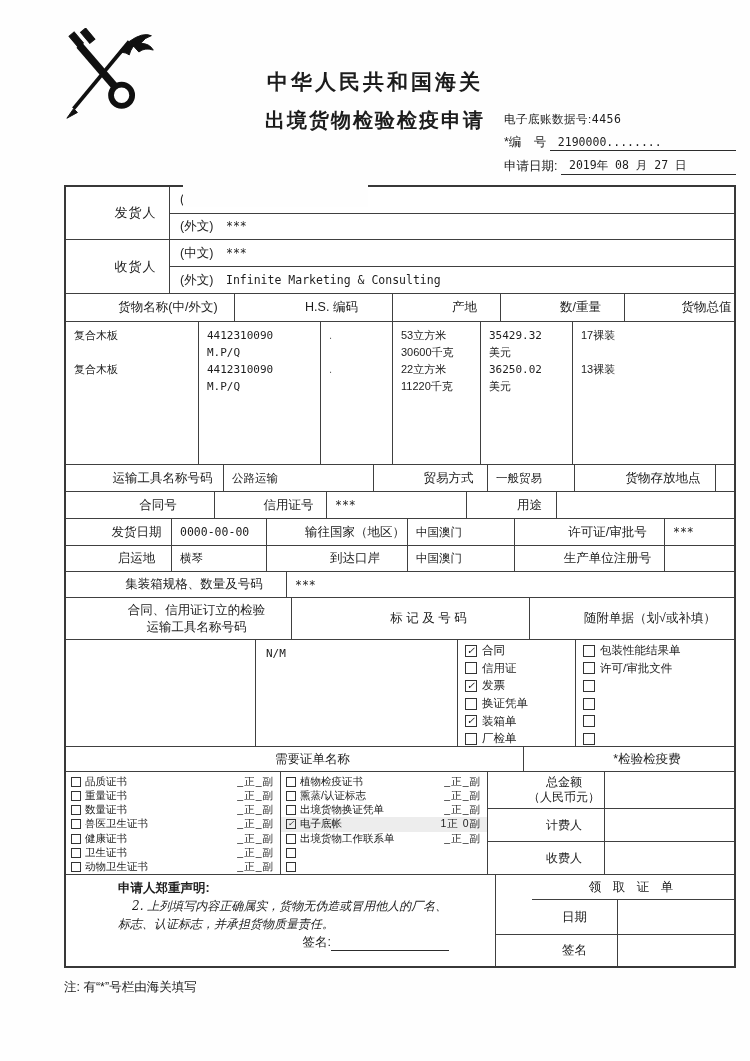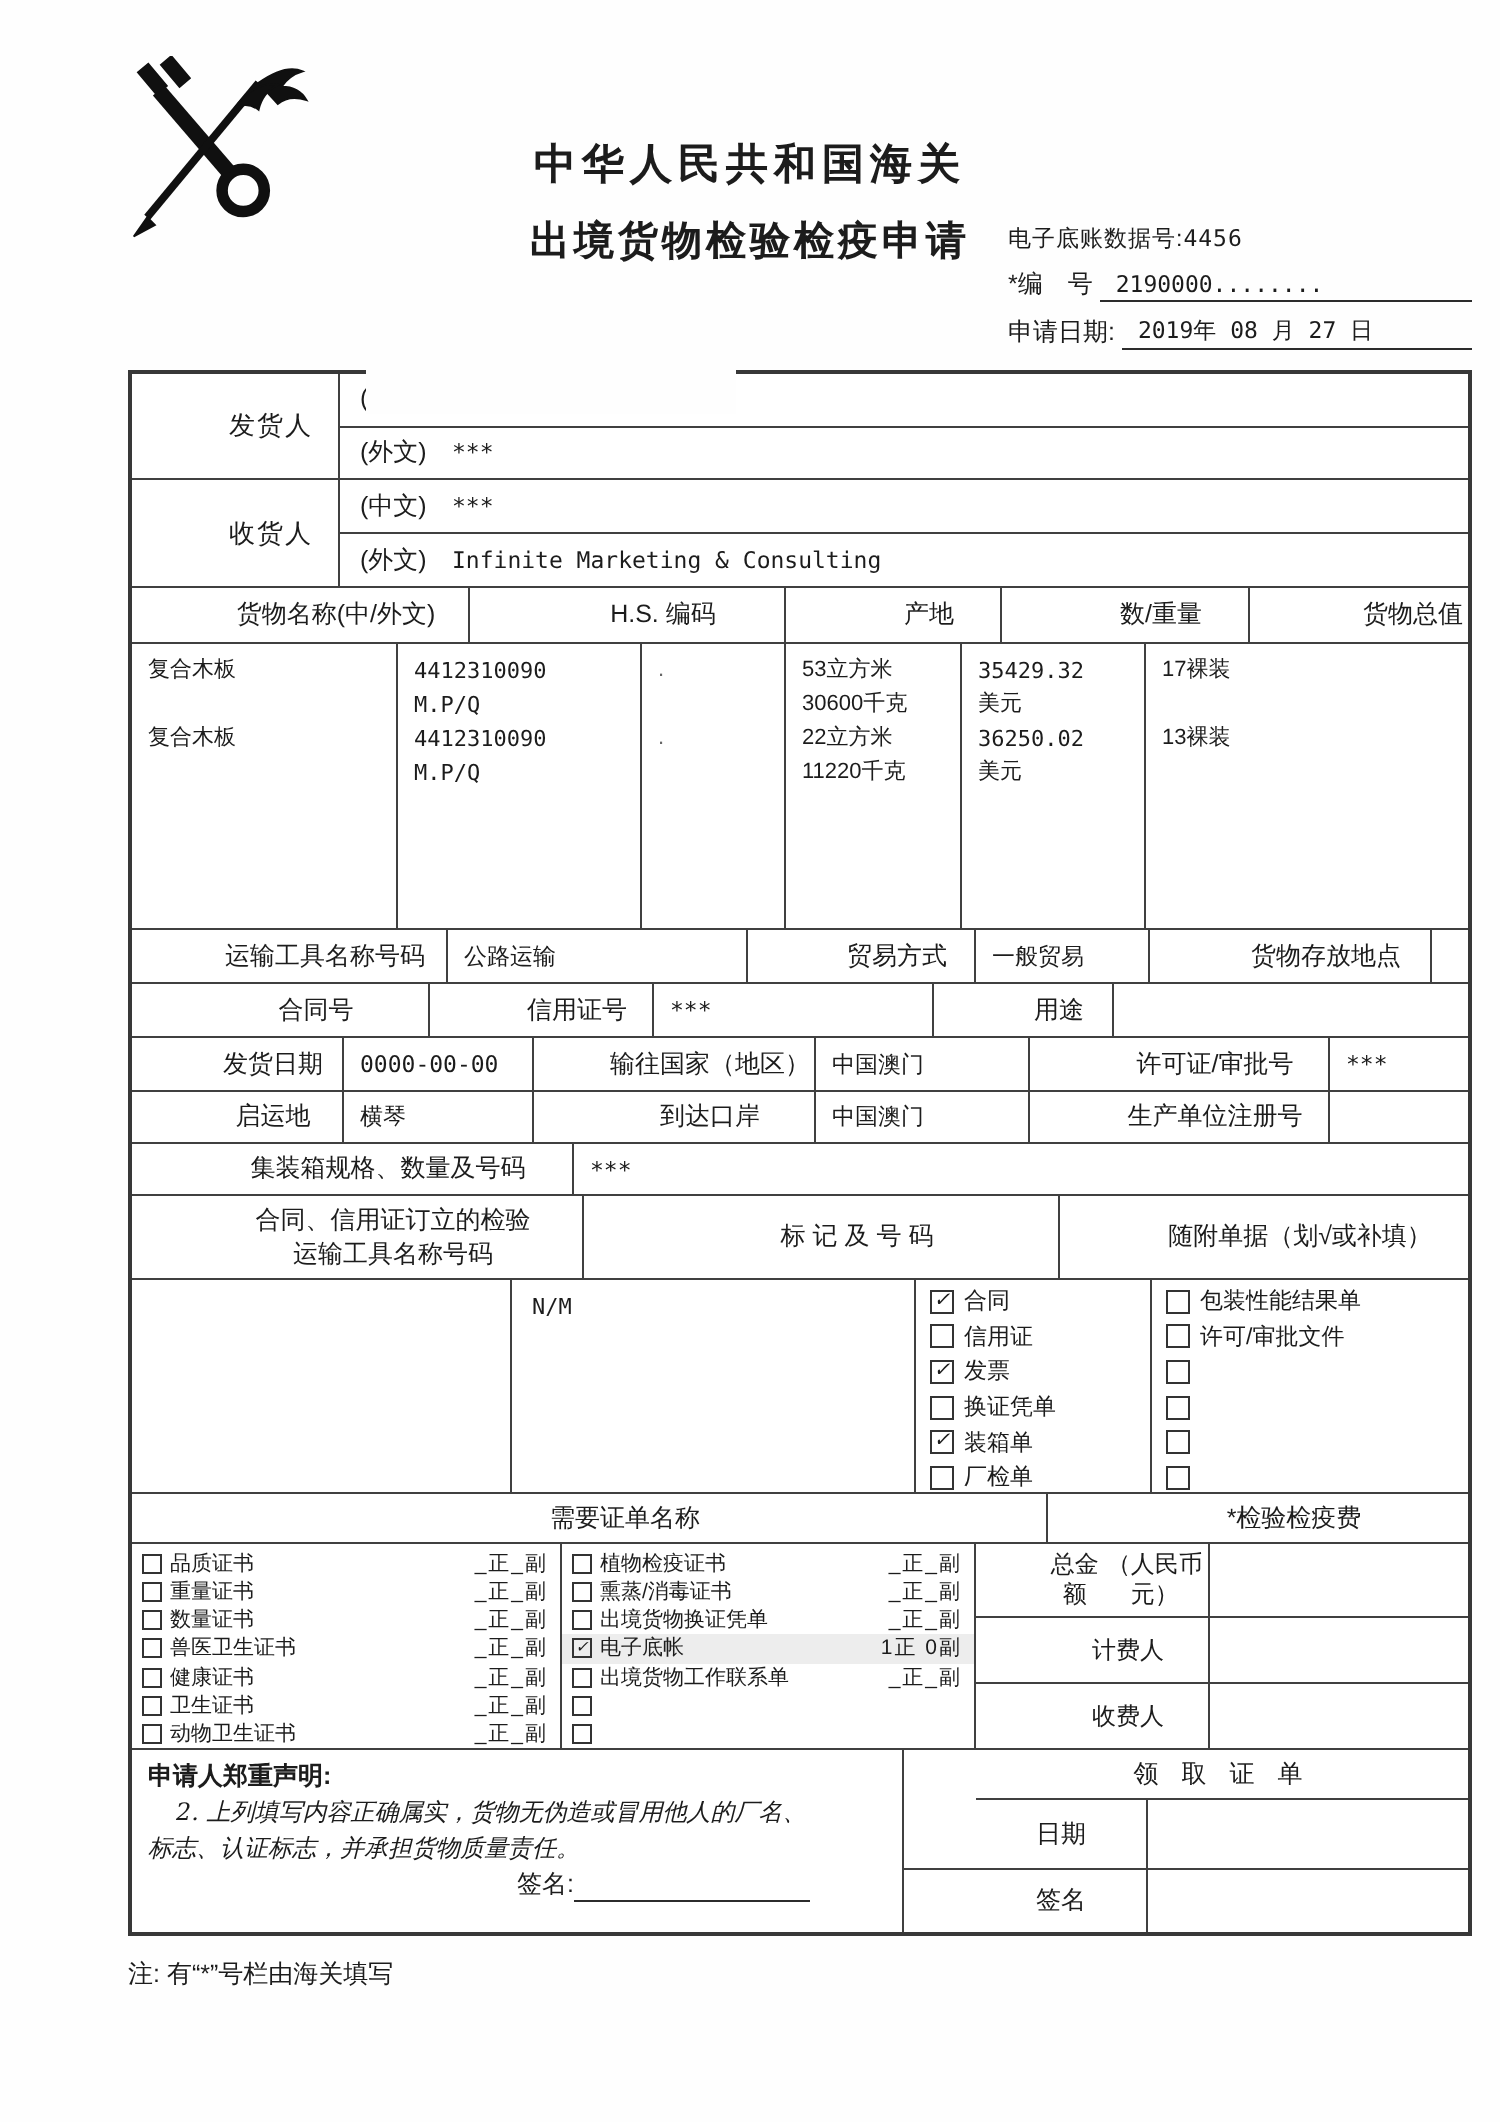--- a/index.html
+++ b/index.html
@@ -57,21 +57,21 @@
         font-size:8px; line-height:1; margin-right:4px; }
   
   .ehead{ height:25px; font-size:12.5px; }
   .ebody{ height:103px; }
   .clist{ padding-top:3px; display:flex; flex-direction:column; }
   .citem{ height:14.2px; display:flex; align-items:center; padding:0 6px 0 5px; font-size:10.5px; }
   .copies{ margin-left:auto; letter-spacing:1px; font-size:10.5px; }
   .hl{ background:#ededed; }
   .feelab{ flex:0 0 81px; font-size:12px; line-height:15px; }
   
-  .frow{ height:91px; }
+  .frow{ height:91px;padding-left:44px; }
   .decl{ flex:0 0 386px; padding:5px 8px 0 8px; }
   .dtitle{ font-size:12.5px; font-weight:bold; }
   .dline{ font-size:12px; line-height:18px; font-style:italic;
           font-family:"DejaVu Serif", serif; }
   .sig{ display:flex; align-items:flex-end; justify-content:flex-end;
         padding-right:38px; margin-top:1px; font-size:12.5px; }
   .sigline{ width:118px; border-bottom:1.5px solid #2c2c2c; height:14px; }
   .claim{ flex:1; display:flex; flex-direction:column; }
   .chead{ height:25px; font-size:12.5px; letter-spacing:4px; }
   .crow{ height:35px; }
@@ -384,21 +384,21 @@
             <span class="cbs">
               <i></i>
             </span>
             <span>植物检疫证书</span>
             <span class="copies">_正_副</span>
           </div>
         <div class="citem">
             <span class="cbs">
               <i></i>
             </span>
-            <span>熏蒸/消毒证书</span>
+            <span>熏蒸/认证标志</span>
             <span class="copies">_正_副</span>
           </div>
         <div class="citem">
             <span class="cbs">
               <i></i>
             </span>
             <span>出境货物换证凭单</span>
             <span class="copies">_正_副</span>
           </div>
         <div class="citem hl">
@@ -423,21 +423,21 @@
           </div>
         <div class="citem">
             <span class="cbs">
               <i></i>
             </span>
             <span></span>
           </div>
       </div>
       <div style="flex:1;display:flex;flex-direction:column">
         <div class="fr bb" style="height:37px">
-          <div class="feelab br cc" style="flex-direction:row">
+          <div class="feelab br cc" style="flex-direction:column">
             <div>总金额</div>
             <div>（人民币元）</div>
           </div>
           <div class="vl" style="flex:1"></div>
         </div>
         <div class="fr bb" style="height:33px">
           <div class="feelab br cc">计费人</div>
           <div class="vl" style="flex:1"></div>
         </div>
         <div class="fr" style="flex:1">

